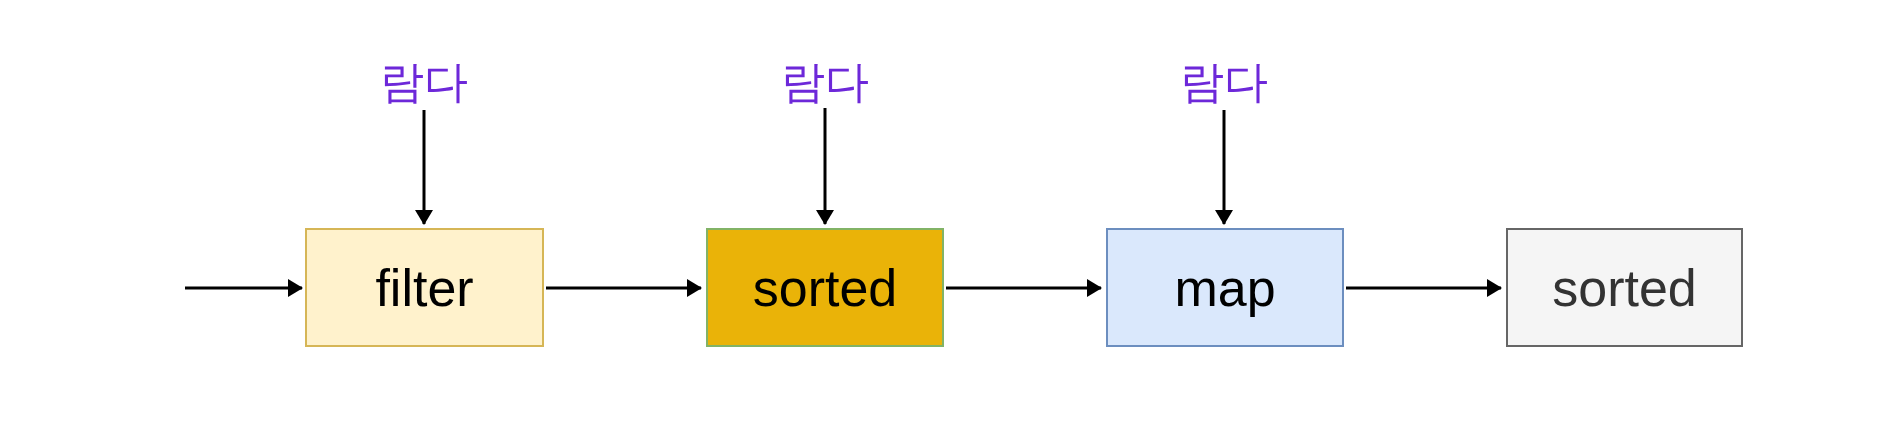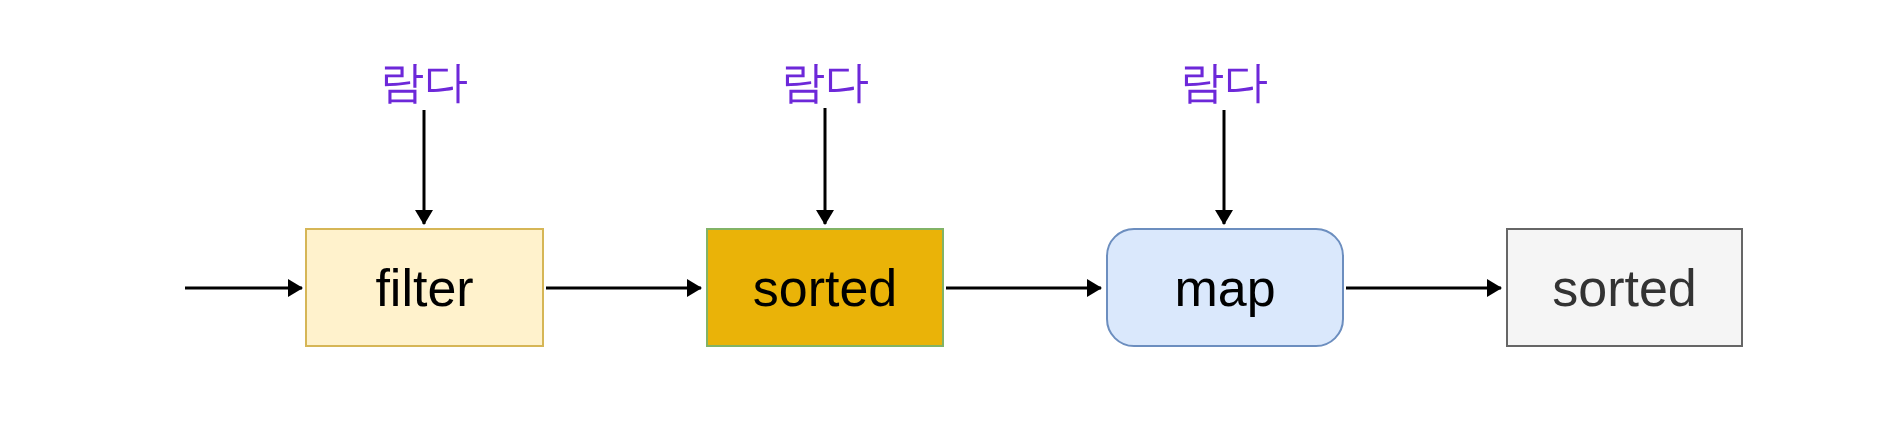--- a/index.html
+++ b/index.html
@@ -20,21 +20,21 @@
     display: flex;
     align-items: center;
     justify-content: center;
     font-size: 52px;
     line-height: 1;
     color: #000;
     white-space: nowrap;
   }
   .node-filter  { left: 305px;  width: 239px; }
   .node-sorted  { left: 706px;  width: 238px; }
-  .node-map     { left: 1106px; width: 238px; border-radius: 28px; }
+  .node-map     { left: 1106px; width: 238px; }
   .node-collect { left: 1506px; width: 237px; }
   .input-label {
     position: absolute;
     left: 48px;
     top: 265px;
     width: 130px;
     height: 46px;
     display: flex;
     align-items: center;
     justify-content: center;

